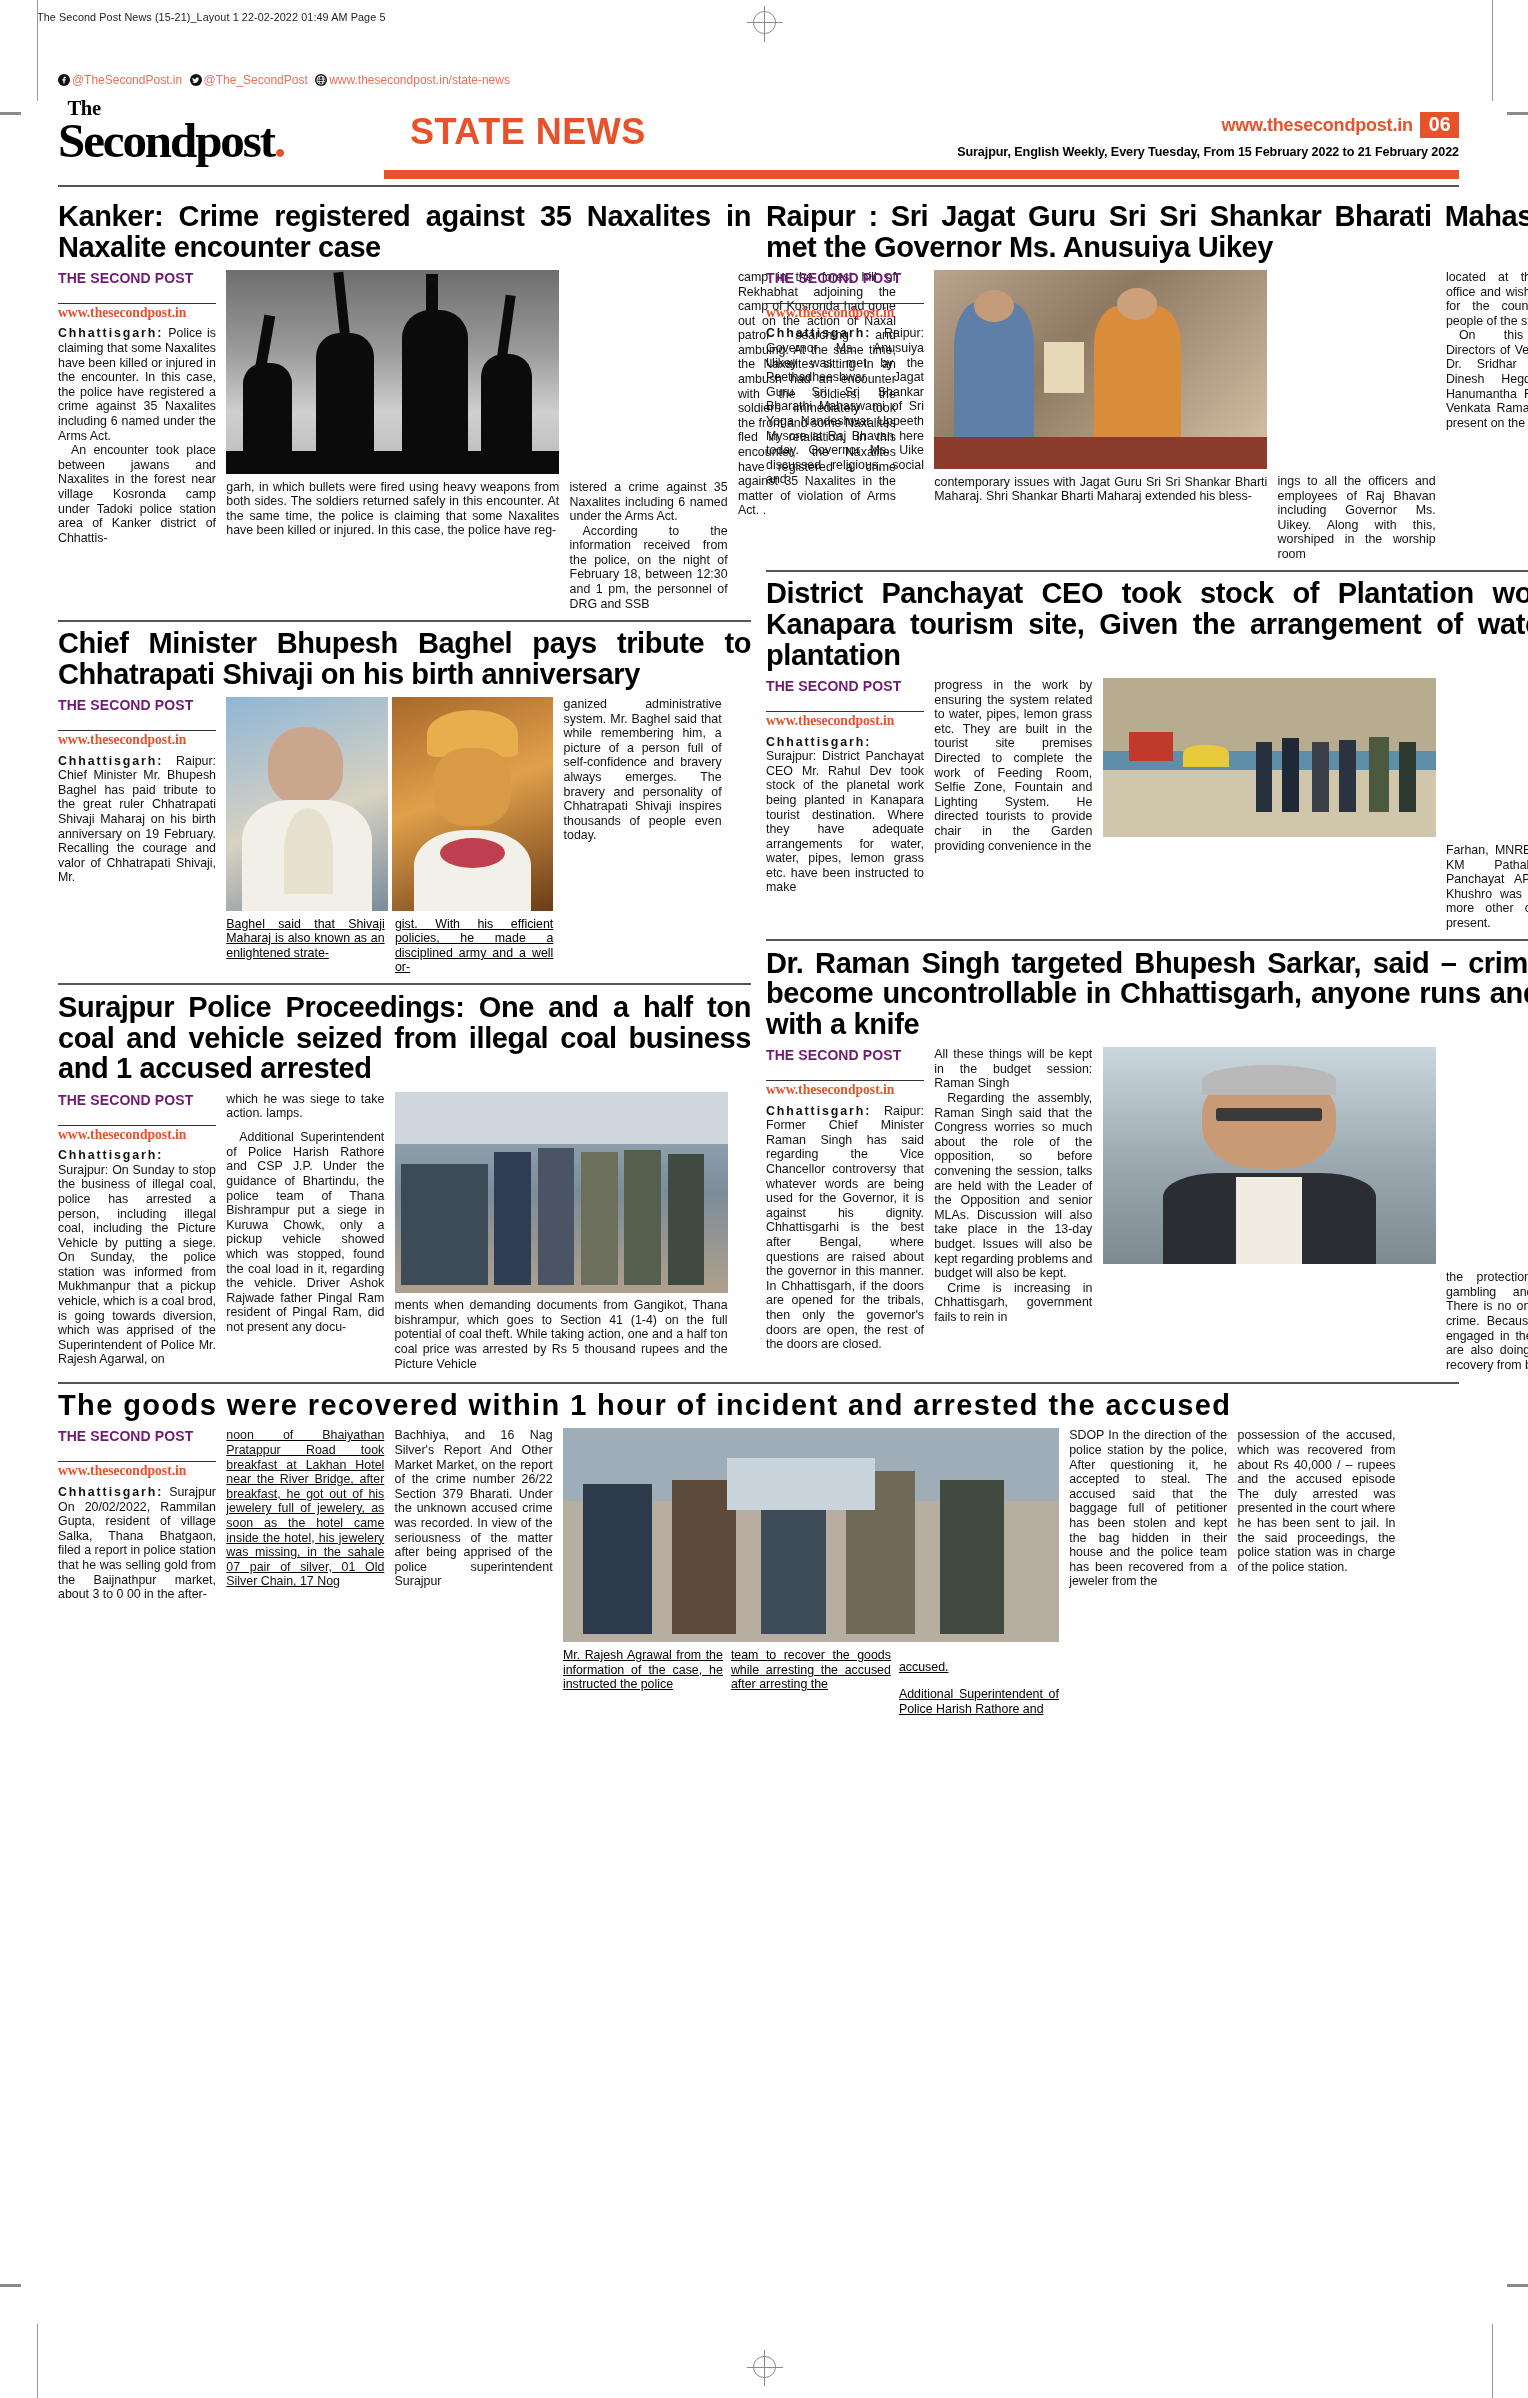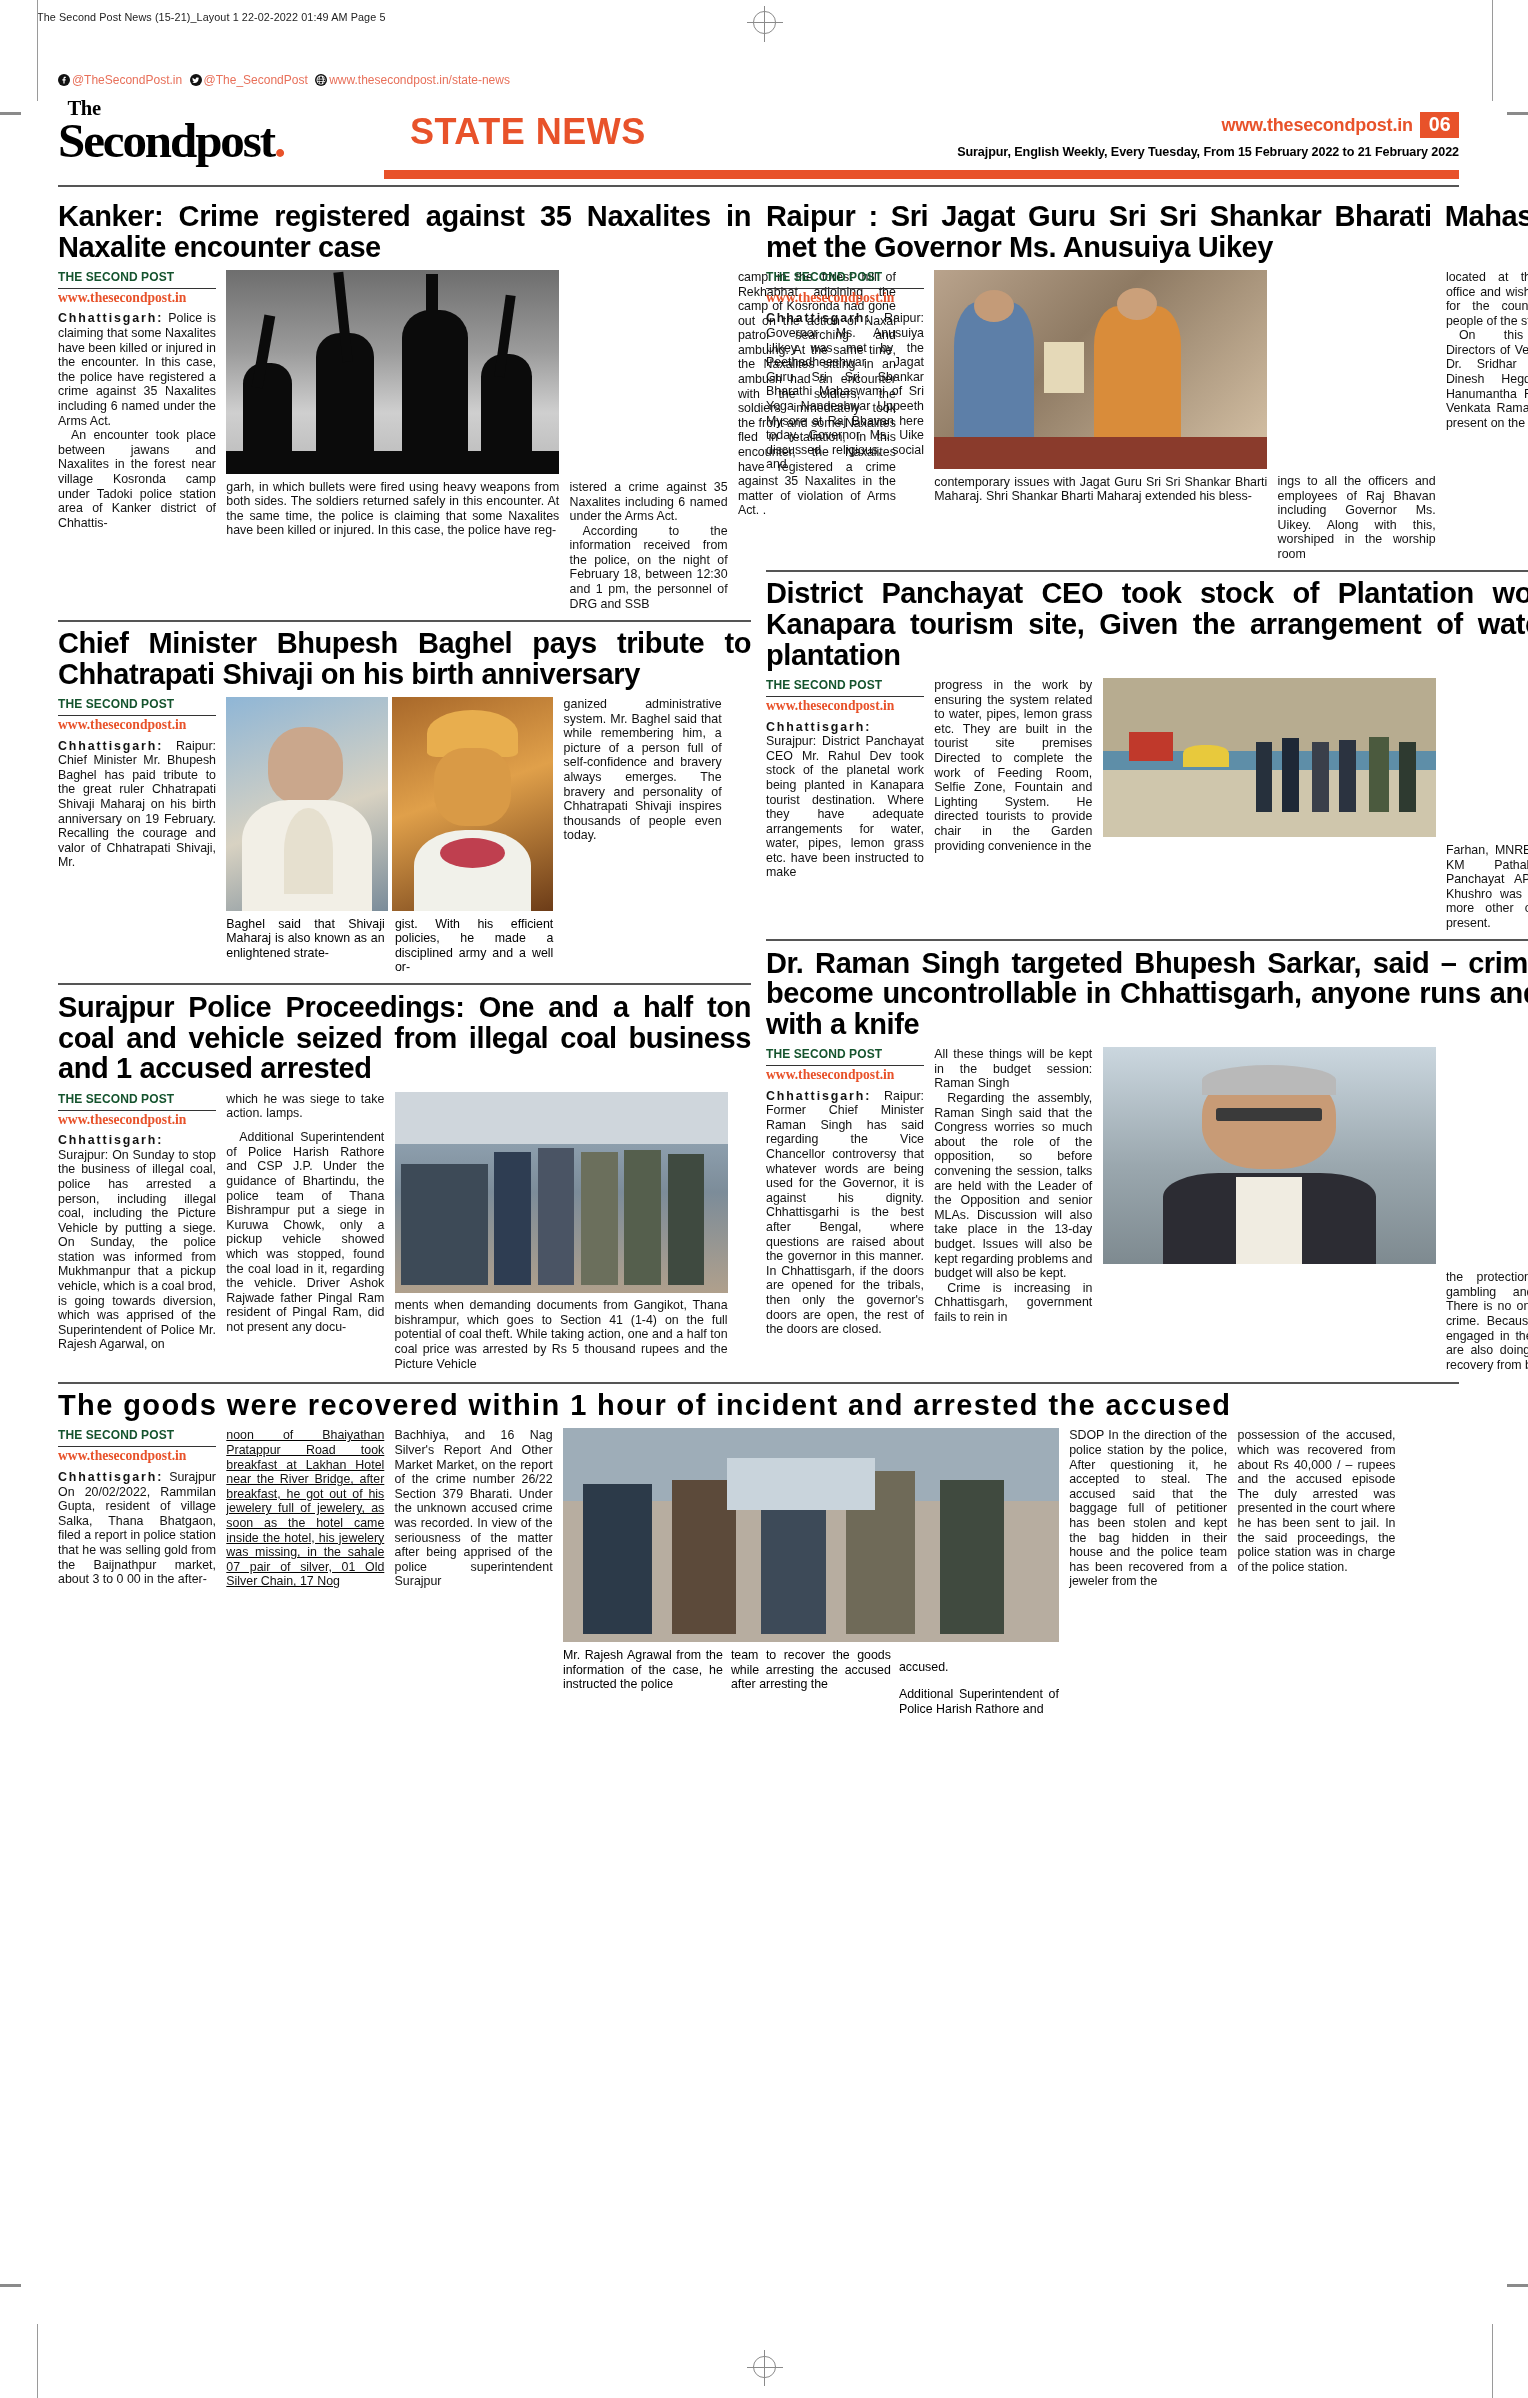--- a/index.html
+++ b/index.html
@@ -135,26 +135,26 @@
     font-weight: bold;
     line-height: 1.06;
     letter-spacing: -0.4px;
     margin: 6.6px 0 7.5px;
     text-align: justify;
     text-align-last: left;
   }
   .hl-xl { font-size: 29px; }
 
   .byline-label {
-    color: #14532d;
-    font-weight: bold;
-    font-size: 12px;
+    color: #701a75;
+    font-weight: bold;
+    font-size: 14px;
     letter-spacing: 0.1px;
     border-bottom: 1.9px solid #333;
-    padding-bottom: 4px;
+    padding-bottom: 17px;
     display: block;
   }
   .byline-url {
     color: #e8522a;
     font-family: "Liberation Serif", serif;
     font-weight: bold;
     font-size: 13.6px;
     display: block;
     margin-top: 0.9px;
     margin-bottom: 5.6px;
@@ -203,20 +203,21 @@
   .ph-cm-right{ background: linear-gradient(160deg,#a8682a 0%,#e0a04a 45%,#6c3c18 100%); }
   .ph-site { background: linear-gradient(180deg,#b9a98f 0%,#8fa8b5 45%,#c8bda4 100%); }
   .ph-police { background: linear-gradient(180deg,#9fb2c2 0%,#7c8c99 50%,#b0a08c 100%); }
   .ph-raman { background: linear-gradient(180deg,#cbd7df 0%,#9aa7ae 55%,#7e8a90 100%); }
   .ph-recover { background: linear-gradient(180deg,#aebdc8 0%,#8d9aa3 45%,#9a8f7e 100%); }
 
   .figcap {
     font-size: 12.4px;
     line-height: 14.6px;
     text-align: justify;
+    text-decoration: underline;
   }
 </style>
 </head>
 <body>
 
 <div class="proof-slug">The Second Post News (15-21)_Layout 1   22-02-2022  01:49 AM  Page 5</div>
 <div class="crop-line-v-left"></div>
 <div class="crop-line-v-right"></div>
 <div class="crop-line-v-left-b"></div>
 <div class="crop-line-v-right-b"></div>

